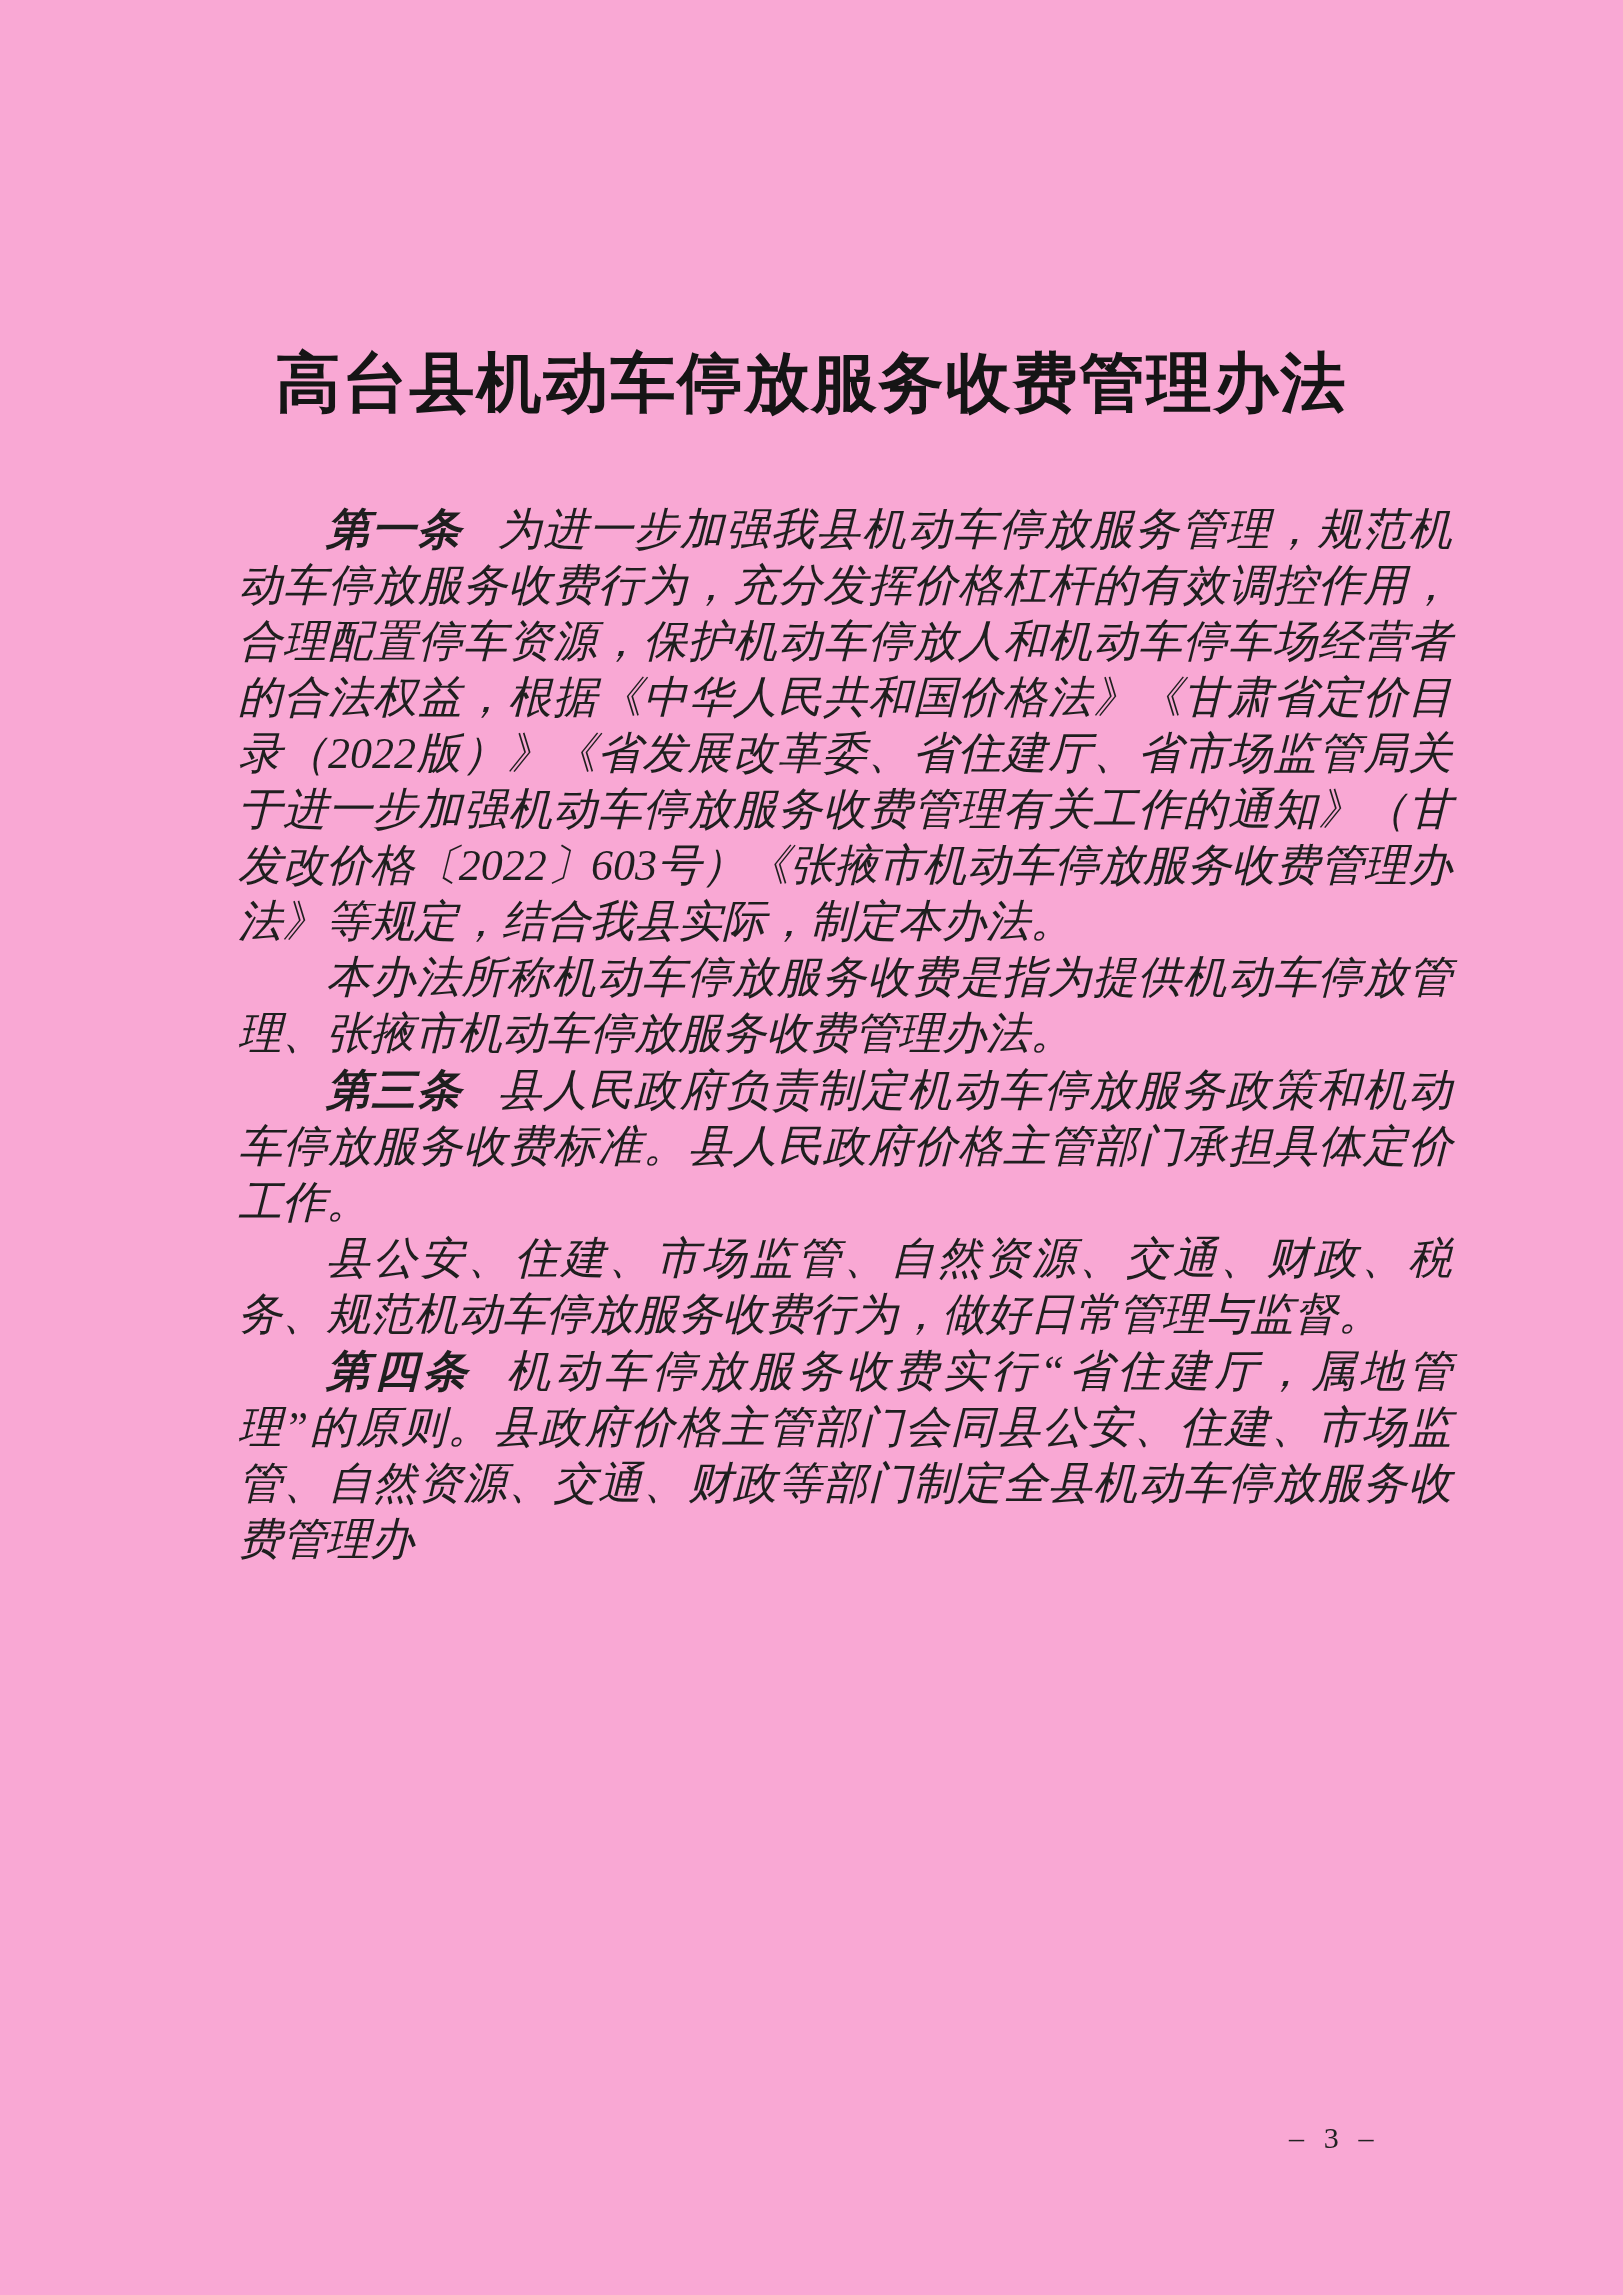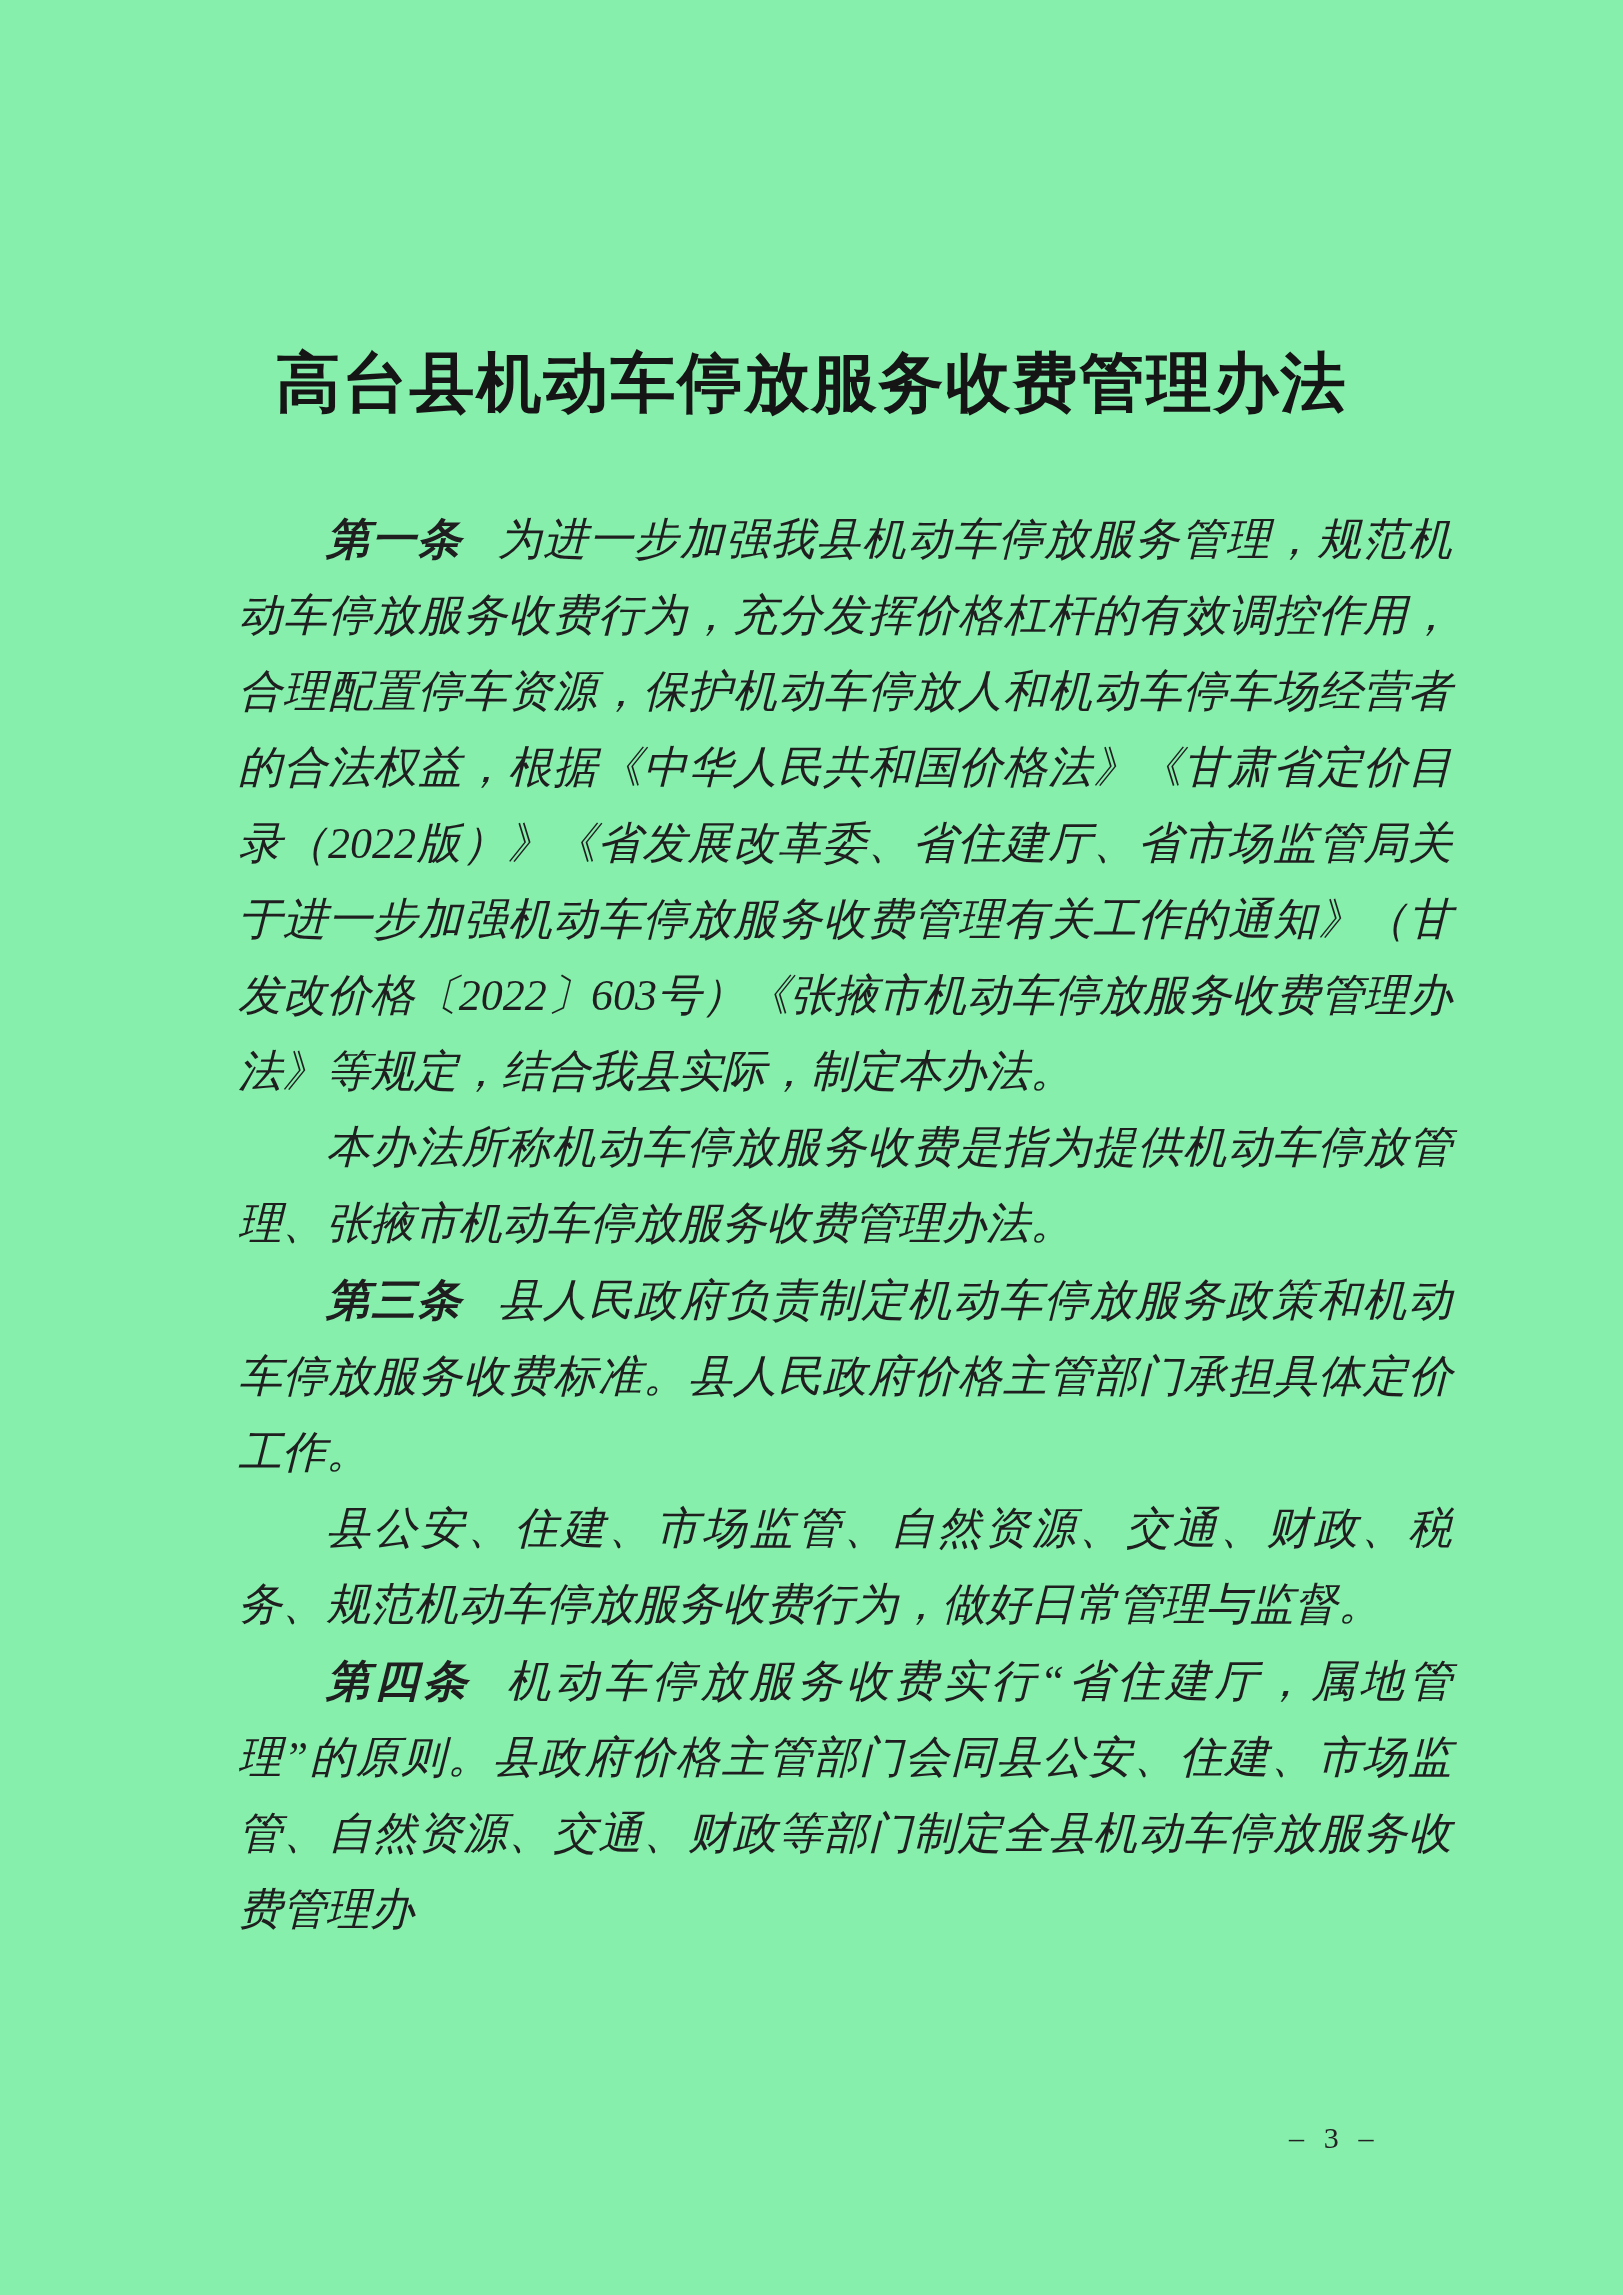--- a/index.html
+++ b/index.html
@@ -4,21 +4,21 @@
 <style>
   html, body {
     margin: 0;
     padding: 0;
     background: #ffffff;
   }
   .page {
     position: relative;
     width: 1623px;
     height: 2295px;
-    background: #86efac;
+    background: #f9a8d4;
     overflow: hidden;
     color: #1f1f1f;
   }
   .doc-title {
     position: absolute;
     left: 0;
     top: 339px;
     width: 100%;
     margin: 0;
     text-align: center;
@@ -28,21 +28,21 @@
     letter-spacing: 2px;
     color: #151515;
   }
   .doc-body {
     position: absolute;
     left: 238px;
     top: 501px;
     width: 1214px;
     font-family: "Liberation Serif", serif;
     font-size: 44px;
-    line-height: 76px;
+    line-height: 56px;
     text-align: justify;
     color: #1f1f1f;
   }
   .para {
     margin: 0;
     text-indent: 2em;
     
     font-style: italic;
   }
   .para-label {

